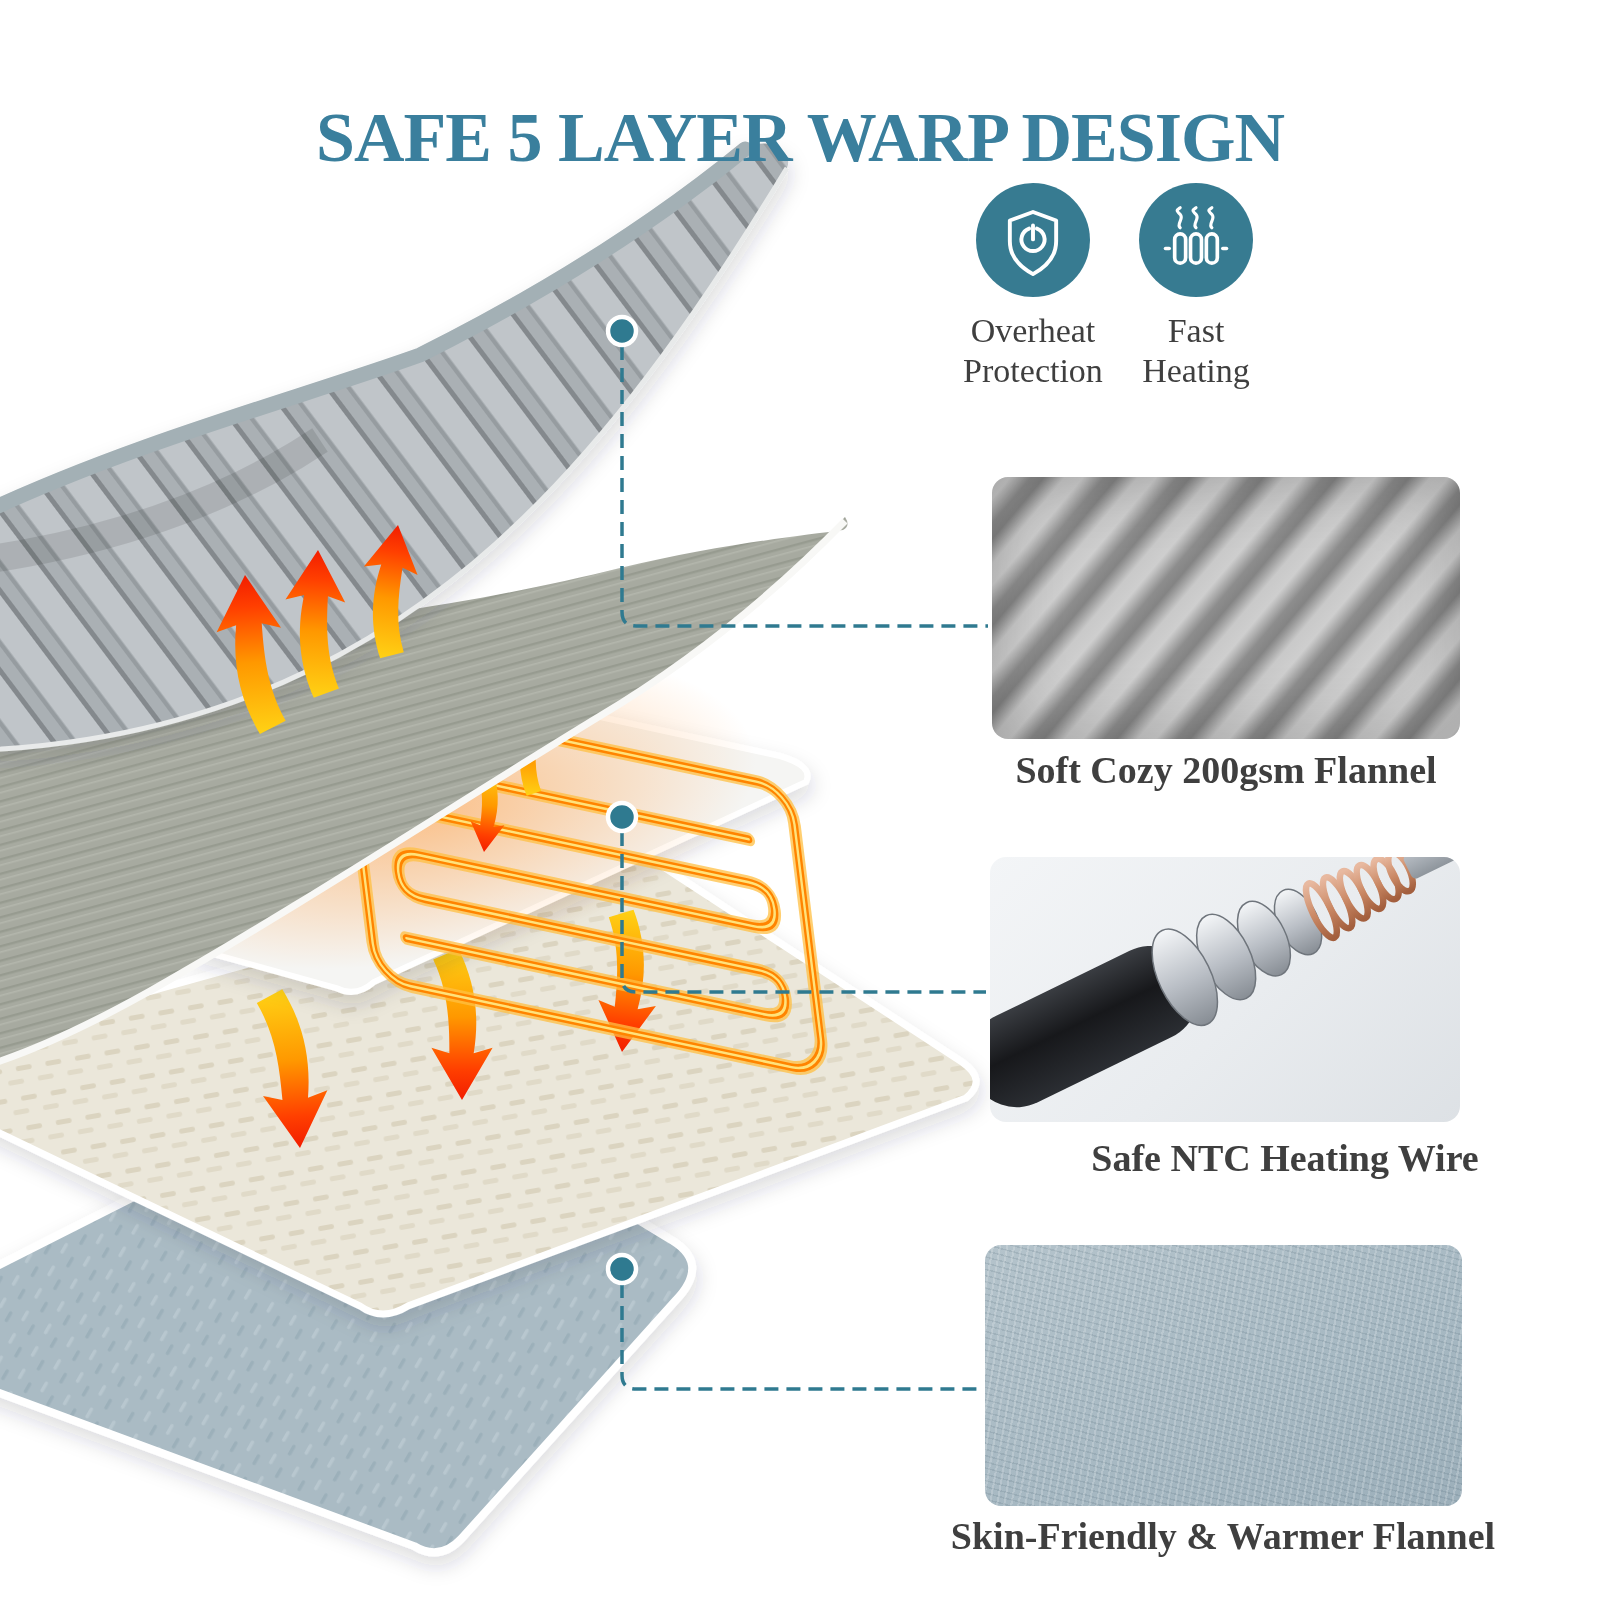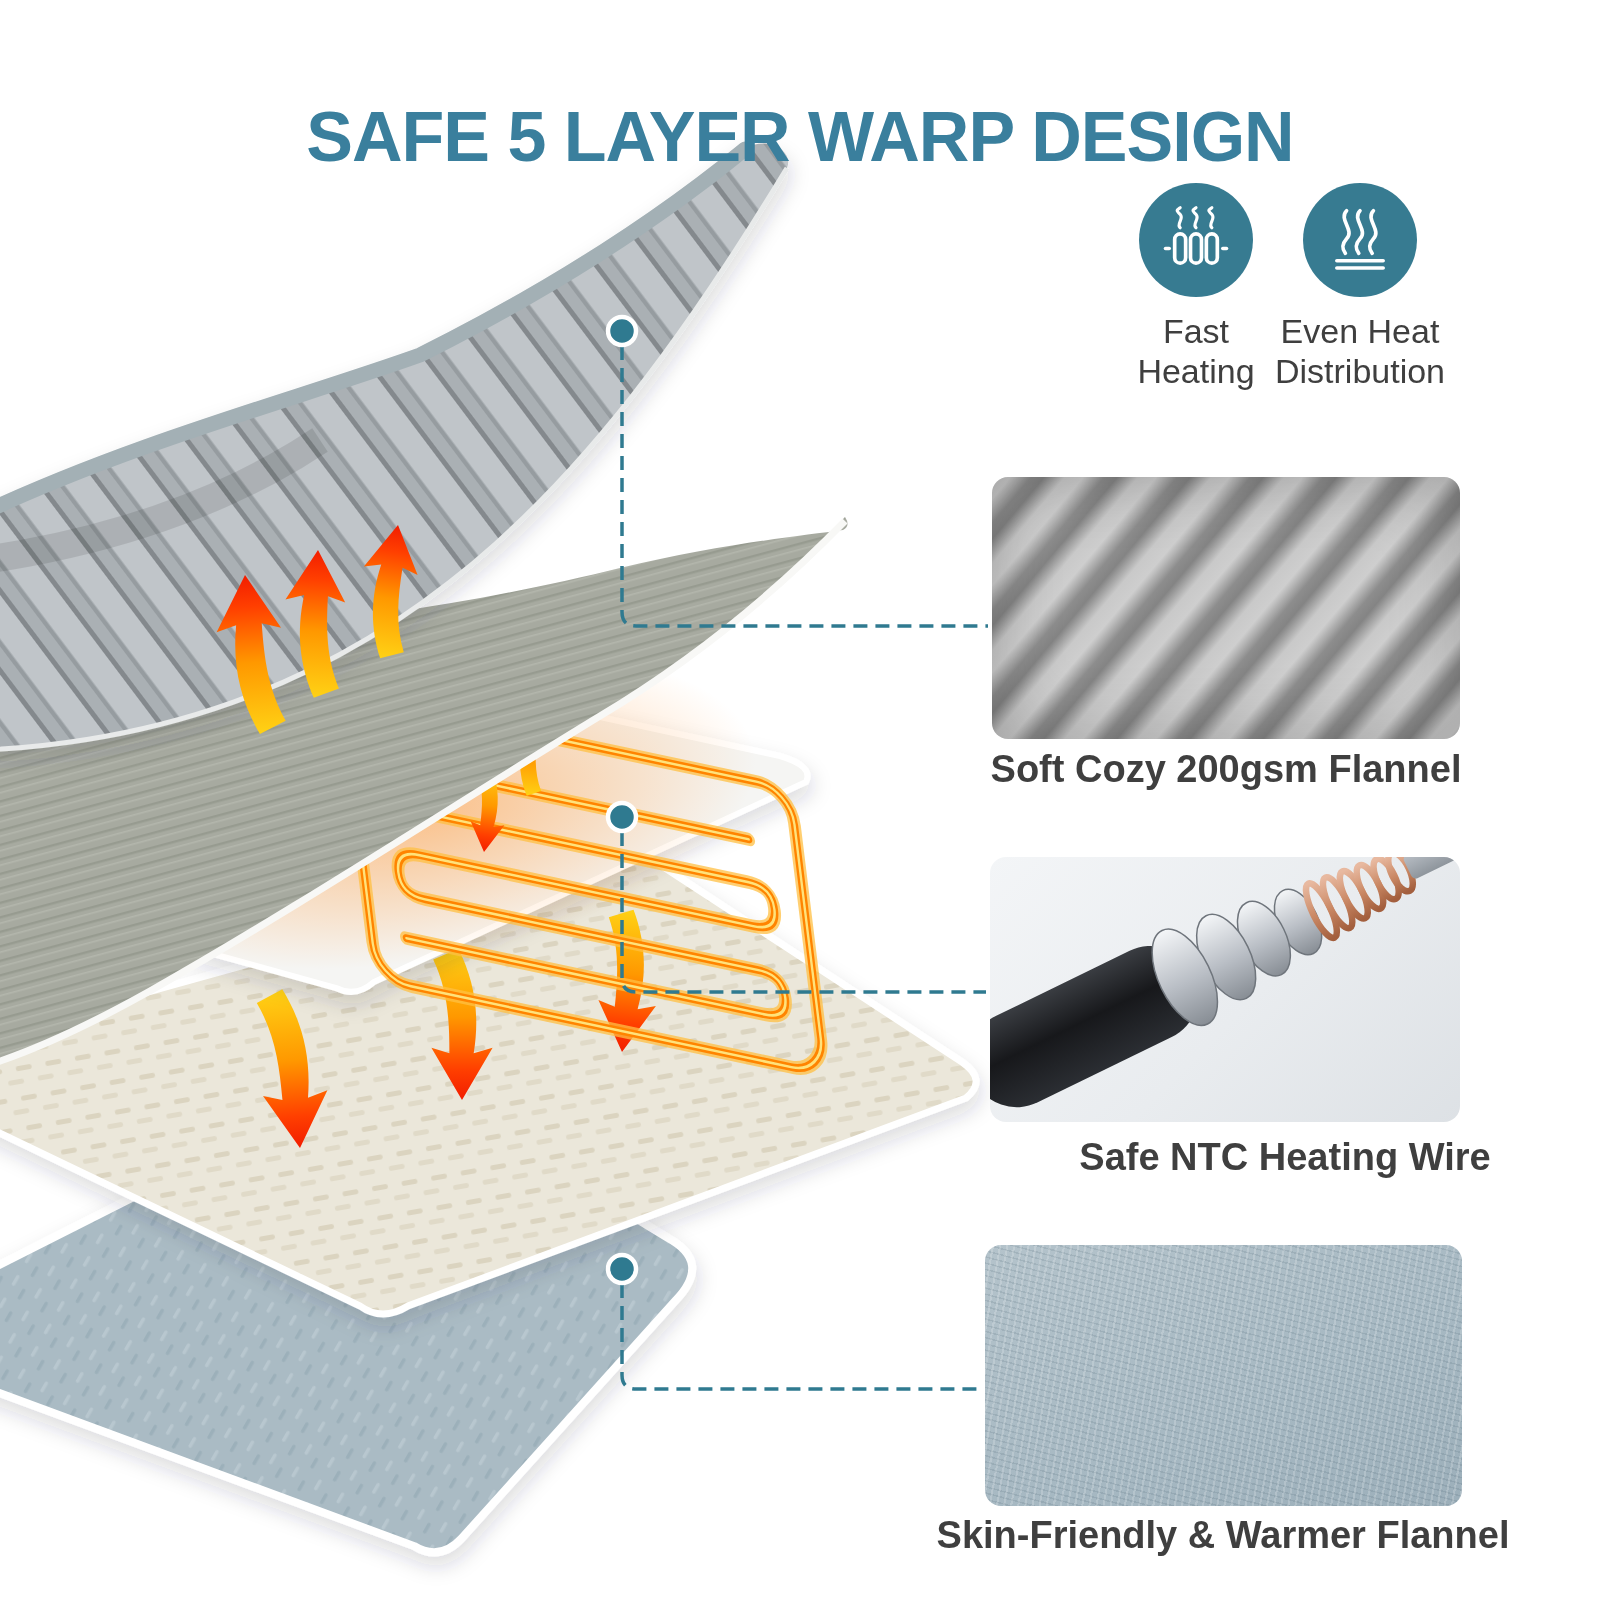--- a/index.html
+++ b/index.html
@@ -1,21 +1,21 @@
 <!DOCTYPE html>
 <html style="--title_teal: #3a7f9d; --icon_teal: #377b91; --text_dark: #3f3f3f; --connector_teal: #2f7a90; --wire_orange: #ff8400; --arrow_yellow: #ffd215; --arrow_red: #f21d00;"><head>
 <meta charset="utf-8">
 <style>
   :root{
     --title_teal:#3a7f9d; --icon_teal:#377b91; --text_dark:#3f3f3f;
     --connector_teal:#2f7a90; --wire_orange:#ff8400;
   }
   html,body{margin:0;padding:0;background:#ffffff;}
   .page{position:relative;width:1600px;height:1600px;background:#fff;overflow:hidden;
-        font-family:Liberation Sans, sans-serif;}
+        font-family:Liberation Serif, serif;}
   
   .title{position:absolute;top:54px;left:0;width:1600px;text-align:center;
          font-size:70px;font-weight:700;letter-spacing:-1px;color:var(--title_teal);
          line-height:1.05;white-space:nowrap;}
   
   .feature{position:absolute;top:183px;}
   .feature .circle{width:114px;height:114px;border-radius:50%;background:var(--icon_teal);
                    display:flex;align-items:center;justify-content:center;}
   .feature .circle svg{width:78px;height:78px;}
   .feature .flabel{margin-top:14px;text-align:center;font-size:34px;line-height:1.18;
@@ -158,49 +158,47 @@
     </g>
     <g style="fill:var(--connector_teal)" stroke="#ffffff" stroke-width="4.5">
       <circle cx="622" cy="331" r="14"></circle>
       <circle cx="622" cy="817" r="14"></circle>
       <circle cx="622" cy="1269" r="14"></circle>
     </g>
   </svg>
 
   <h1 class="title">SAFE 5 LAYER WARP DESIGN</h1>
 
+  <div class="feature" id="feature-1">
+    <div class="circle">
+      <svg viewBox="0 0 64 64" fill="none" stroke="#ffffff" stroke-width="3.2" stroke-linecap="round" stroke-linejoin="round">
+        <path d="M32 9 L51 16 V33 C51 46 43 54 32 60 C21 54 13 46 13 33 V16 Z"></path>
+        <path d="M 35.2 22.6 A 9.5 9.5 0 1 1 28.8 22.6"></path>
+        <line x1="32" y1="20" x2="32" y2="31.5"></line>
+      </svg>
+    </div>
+    <div class="flabel">Overheat Protection</div>
+  </div>
 
   <div class="feature" id="feature-2">
     <div class="circle">
       <svg viewBox="0 0 64 64" fill="none" stroke="#ffffff" stroke-width="3" stroke-linecap="round" stroke-linejoin="round">
         <rect x="14.5" y="27" width="9" height="24" rx="4.5"></rect>
         <rect x="27.5" y="27" width="9" height="24" rx="4.5"></rect>
         <rect x="40.5" y="27" width="9" height="24" rx="4.5"></rect>
         <path d="M19 22 C15.5 19 22.5 14.5 19 11 S 16 7.5 19 5.5" stroke-width="2.6"></path>
         <path d="M32 22 C28.5 19 35.5 14.5 32 11 S 29 7.5 32 5.5" stroke-width="2.6"></path>
         <path d="M45 22 C41.5 19 48.5 14.5 45 11 S 42 7.5 45 5.5" stroke-width="2.6"></path>
         <line x1="7" y1="39" x2="10" y2="39"></line>
         <line x1="54" y1="39" x2="57" y2="39"></line>
       </svg>
     </div>
     <div class="flabel">Fast Heating</div>
   </div>
 
-  <div class="feature" id="feature-3">
-    <div class="circle">
-      <svg viewBox="0 0 64 64" fill="none" stroke="#ffffff" stroke-width="3" stroke-linecap="round" stroke-linejoin="round">
-        <path d="M21 8 C14 15 28 24 21 31 C17 35.5 17 39 20 43"></path>
-        <path d="M32 8 C25 15 39 24 32 31 C28 35.5 28 39 31 43"></path>
-        <path d="M43 8 C36 15 50 24 43 31 C39 35.5 39 39 42 43"></path>
-        <line x1="13" y1="49" x2="51" y2="49"></line>
-        <line x1="13" y1="55" x2="51" y2="55"></line>
-      </svg>
-    </div>
-    <div class="flabel">Even Heat Distribution</div>
-  </div>
 
   <div class="swatch" id="swatch-1"></div>
   <div class="caption" id="caption-1">Soft Cozy 200gsm Flannel</div>
 
   <div class="swatch" id="swatch-2">
     <svg width="470" height="265" viewBox="0 0 470 265">
       <defs>
         <linearGradient id="cableG" x1="0" y1="0" x2="0" y2="1">
           <stop offset="0%" stop-color="#3a3d42"></stop>
             <stop offset="45%" stop-color="#17181b"></stop>

